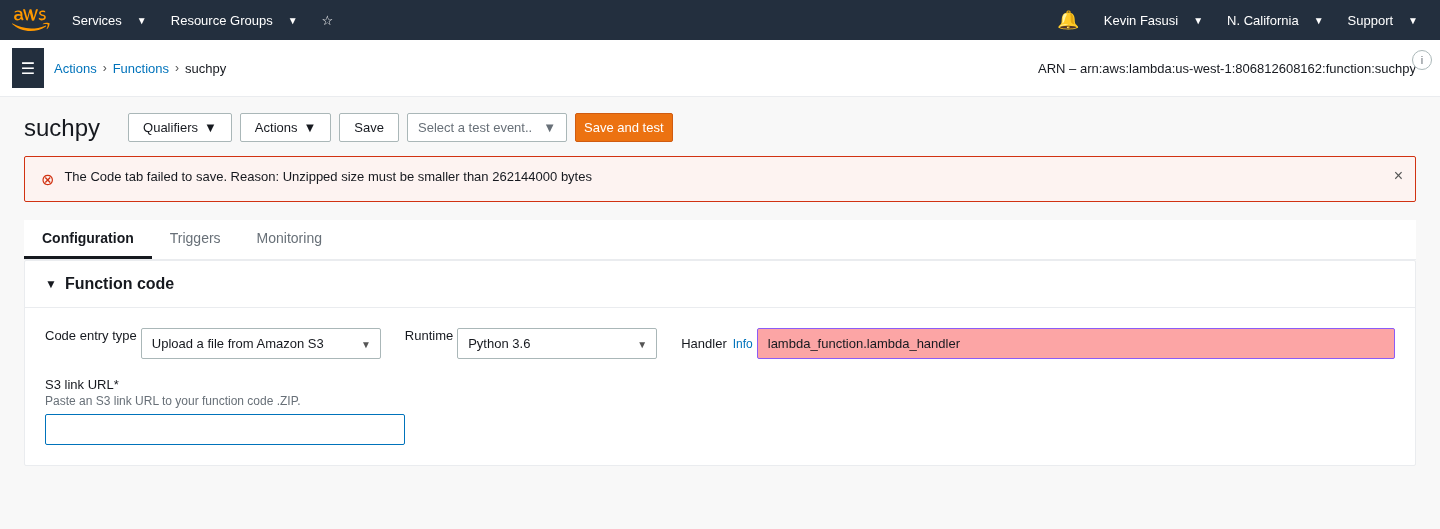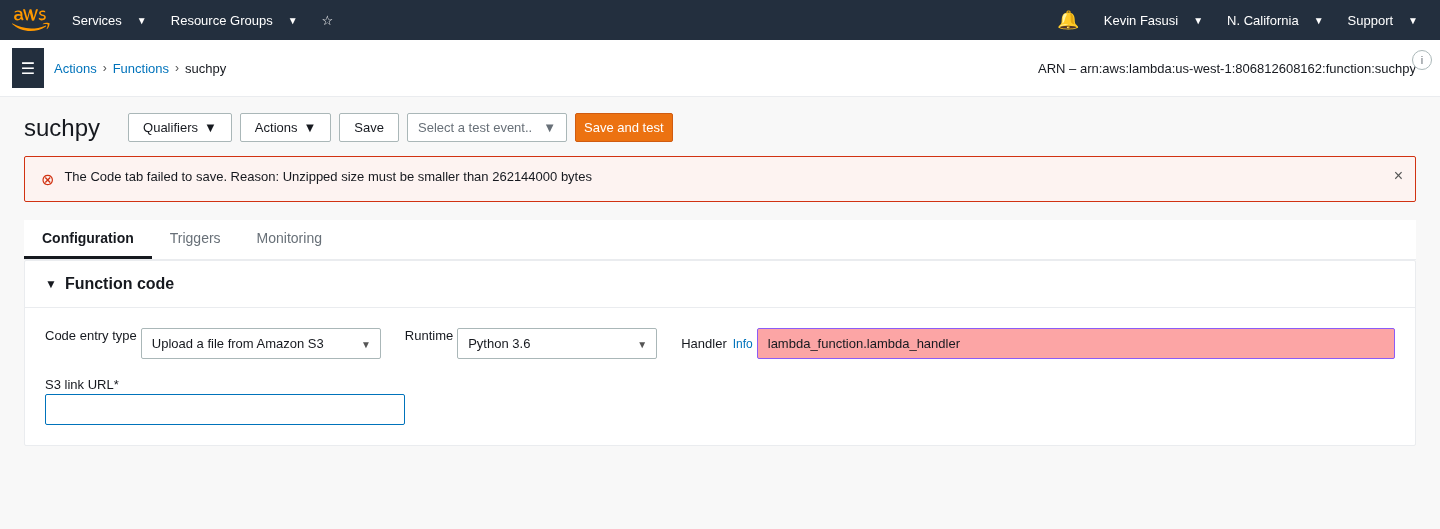--- a/index.html
+++ b/index.html
@@ -476,20 +476,21 @@
             <div class="form-label-info">
               <span class="form-label">Handler</span>
               <a class="info-link">Info</a>
             </div>
             <input type="text" class="form-input" value="lambda_function.lambda_handler" style="min-width: 280px;">
           </div>
         </div>
 
         <div class="s3-section">
           <div class="s3-label">S3 link URL*</div>
+          <div class="s3-sublabel">Paste an S3 link URL to your function code .ZIP.</div>
           <div class="s3-input-container">
             <input type="text" class="s3-url-input" placeholder="" style="">
           </div>
         </div>
       </div>
     </div>
 
   </div>
 </div>
 

